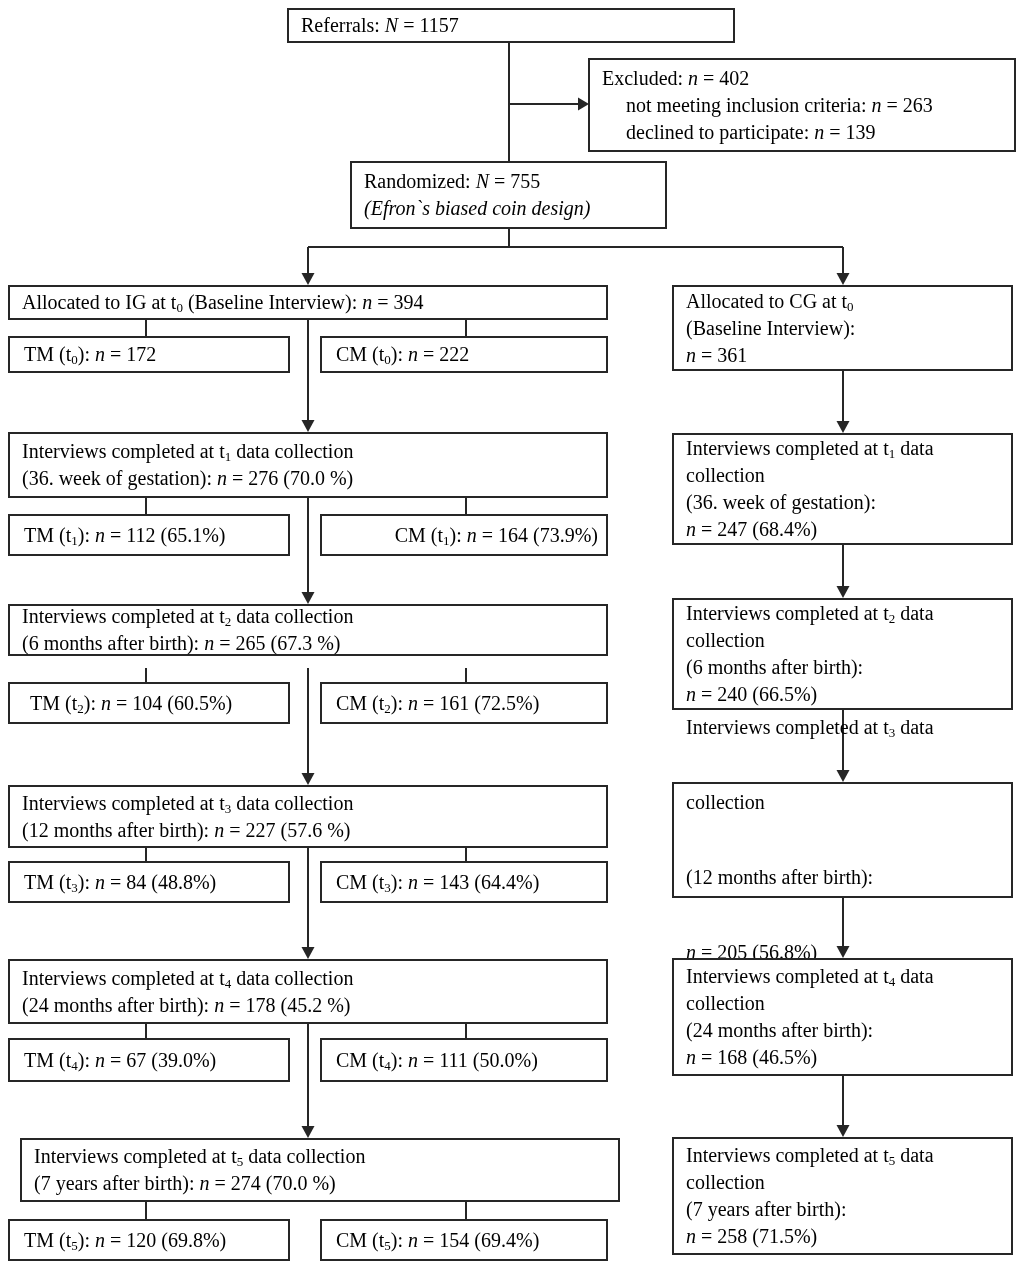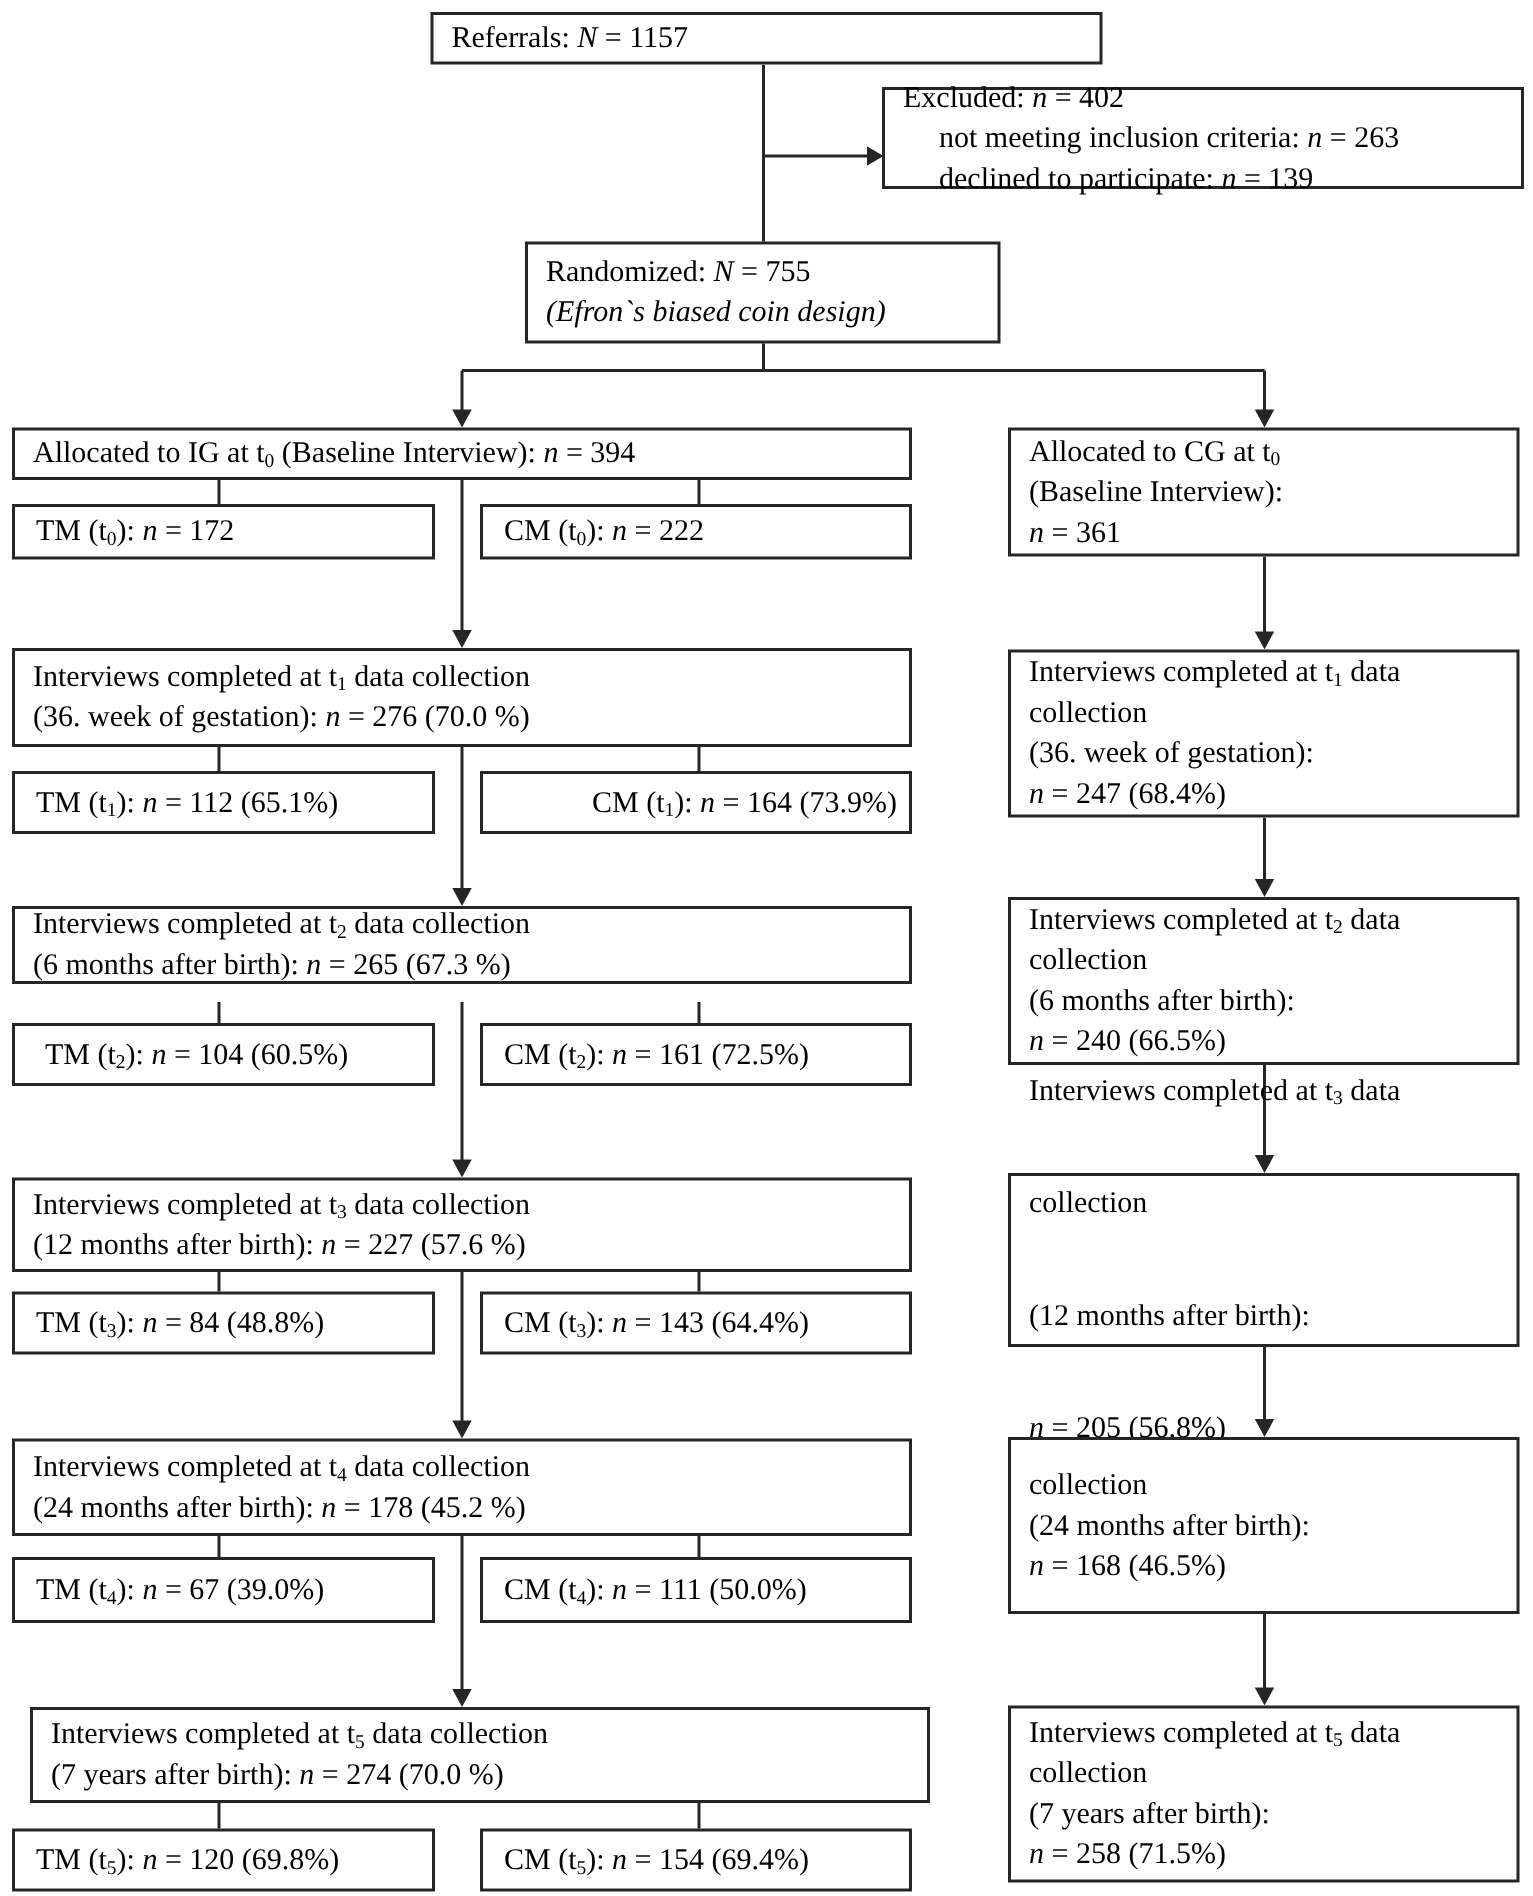--- a/index.html
+++ b/index.html
@@ -84,21 +84,21 @@
     <line x1="466" y1="668" x2="466" y2="683"></line>
     <line x1="466" y1="848" x2="466" y2="862"></line>
     <line x1="466" y1="1024" x2="466" y2="1039"></line>
     <line x1="466" y1="1202" x2="466" y2="1220"></line>
   </svg>
 
   <div class="box" style="left:287px; top:8px; width:448px; height:35px;">
       <div class="tline"><span>Referrals: </span><i>N</i><span> = 1157</span></div>
     </div>
 
-  <div class="box" style="left:588px; top:58px; width:428px; height:68px;">
+  <div class="box" style="left:588px; top:58px; width:428px; height:94px;">
       <div class="tline"><span>Excluded: </span><i>n</i><span> = 402</span></div>
       <div class="tline ind"><span>not meeting inclusion criteria: </span><i>n</i><span> = 263</span></div>
       <div class="tline ind"><span>declined to participate: </span><i>n</i><span> = 139</span></div>
     </div>
 
   <div class="box" style="left:350px; top:161px; width:317px; height:68px;">
       <div class="tline"><span>Randomized: </span><i>N</i><span> = 755</span></div>
       <div class="tline"><i>(Efron`s biased coin design)</i></div>
     </div>
 
@@ -188,20 +188,21 @@
     </div>
 
   <div class="box" style="left:672px; top:782px; width:341px; height:116px;gap:48px;">
       <div class="tline"><span>Interviews completed at t</span><sub>3</sub><span> data</span></div>
       <div class="tline"><span>collection</span></div>
       <div class="tline"><span>(12 months after birth):</span></div>
       <div class="tline"><i>n</i><span> = 205 (56.8%)</span></div>
     </div>
 
   <div class="box" style="left:672px; top:958px; width:341px; height:118px;">
+      <div class="tline"><span>Interviews completed at t</span><sub>4</sub><span> data</span></div>
       <div class="tline"><span>collection</span></div>
       <div class="tline"><span>(24 months after birth):</span></div>
       <div class="tline"><i>n</i><span> = 168 (46.5%)</span></div>
     </div>
 
   <div class="box" style="left:672px; top:1137px; width:341px; height:118px;">
       <div class="tline"><span>Interviews completed at t</span><sub>5</sub><span> data</span></div>
       <div class="tline"><span>collection</span></div>
       <div class="tline"><span>(7 years after birth):</span></div>
       <div class="tline"><i>n</i><span> = 258 (71.5%)</span></div>

